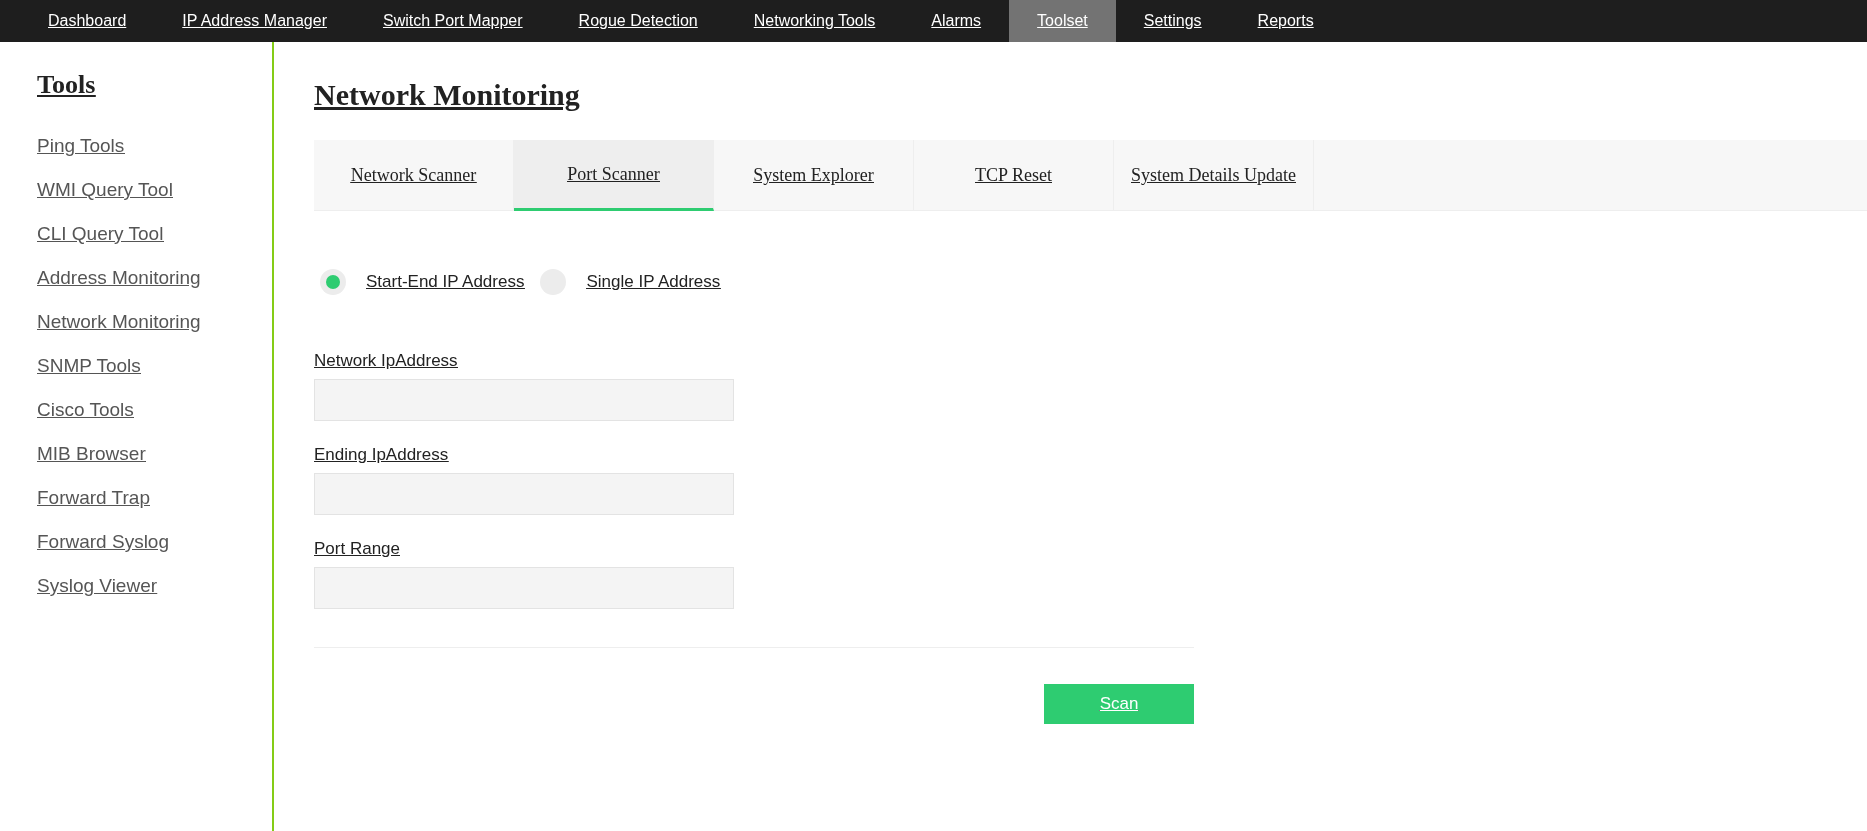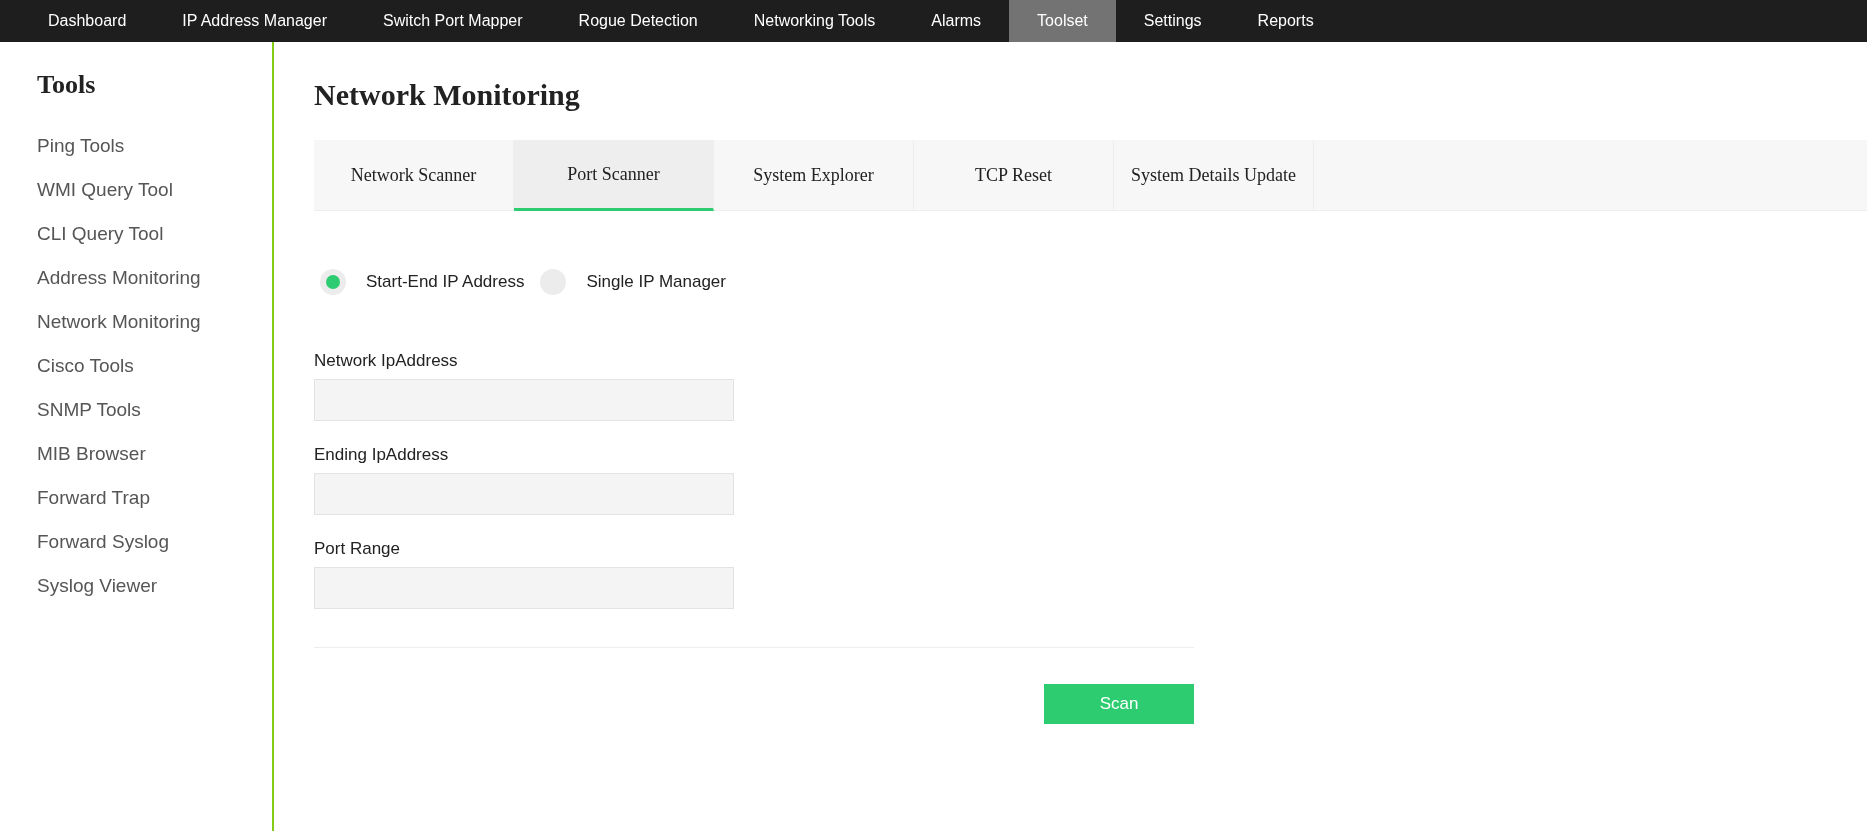--- a/index.html
+++ b/index.html
@@ -1,18 +1,19 @@
 <!DOCTYPE html>
 <html><head>
   <meta charset="utf-8">
   <style>
     * {
       margin: 0;
       padding: 0;
       box-sizing: border-box;
+      text-decoration: underline;
     }
     body {
       font-family: 'Segoe UI', Tahoma, Geneva, Verdana, sans-serif;
       background: #fff;
       color: #333;
     }
     .topnav {
       background: #1e1e1e;
       display: flex;
       height: 42px;
@@ -184,22 +185,22 @@
 </nav>
 
 <div class="layout">
   <aside class="sidebar">
     <h2 class="sidebar-title">Tools</h2>
     <div class="sidebar-item">Ping Tools</div>
     <div class="sidebar-item">WMI Query Tool</div>
     <div class="sidebar-item">CLI Query Tool</div>
     <div class="sidebar-item">Address Monitoring</div>
     <div class="sidebar-item">Network Monitoring</div>
+    <div class="sidebar-item">SNMP Tools</div>
     <div class="sidebar-item">Cisco Tools</div>
-    <div class="sidebar-item">SNMP Tools</div>
     <div class="sidebar-item">MIB Browser</div>
     <div class="sidebar-item">Forward Trap</div>
     <div class="sidebar-item">Forward Syslog</div>
     <div class="sidebar-item">Syslog Viewer</div>
   </aside>
 
   <main class="main">
     <h1 class="page-title">Network Monitoring</h1>
 
     <div class="tabs">
@@ -213,21 +214,21 @@
     <div class="form-area">
       <div class="radio-group">
         <div class="radio-wrap selected">
           <span class="radio-outer">
               <span class="radio-inner"></span>
             </span>
           <span class="radio-label">Start-End IP Address</span>
         </div>
         <div class="radio-wrap">
           <span class="radio-outer"></span>
-          <span class="radio-label">Single IP Manager</span>
+          <span class="radio-label">Single IP Address</span>
         </div>
       </div>
 
       <div class="field">
         <label class="field-label">Network IpAddress</label>
         <input type="text" class="field-input" value="" style="">
       </div>
 
       <div class="field">
         <label class="field-label">Ending IpAddress</label>

